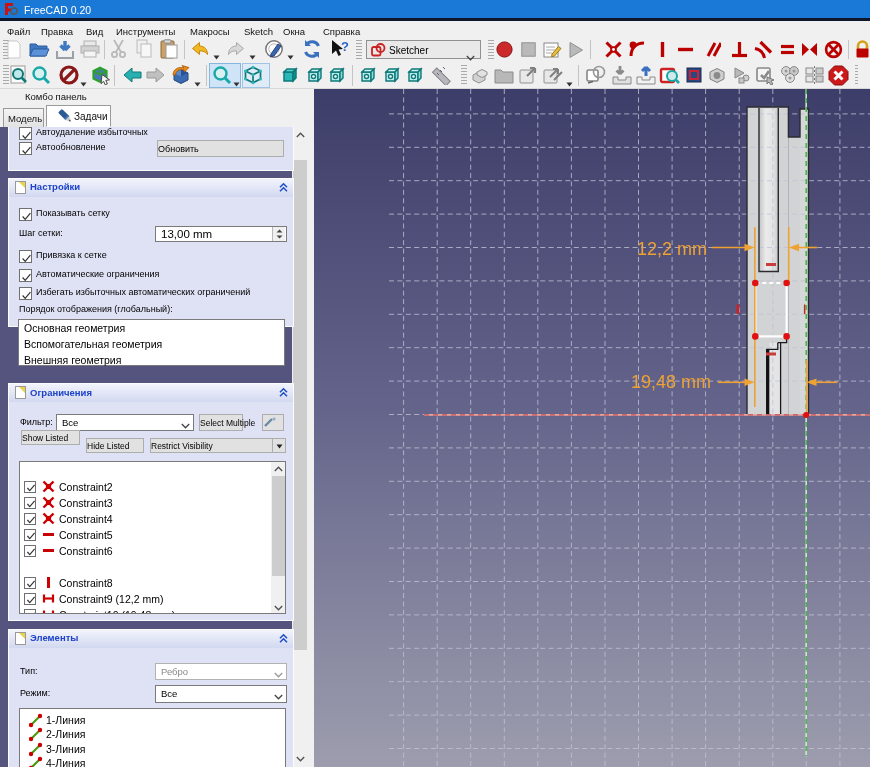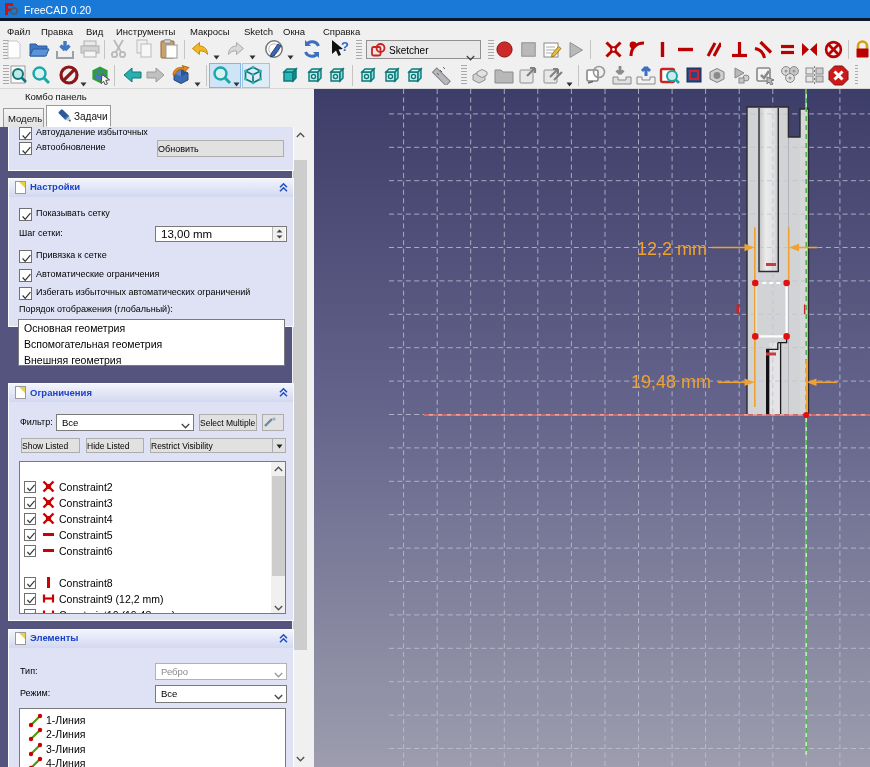--- a/index.html
+++ b/index.html
@@ -528,26 +528,26 @@
               </g>
             </svg></span>
         </div>
         <span class="lbl" style="left:11px;top:33px">Фильтр:</span>
         <div class="combo" style="left:47px;top:30px;width:138px;height:17px">
           <span class="txt">Все</span>
           <span class="dd"><svg width="9" height="6" viewBox="0 0 9 6">
               <path d="M0.8 1 L4.5 4.8 L8.2 1" stroke="#444" stroke-width="1.3" fill="none"></path>
             </svg></span>
         </div>
-        <div class="btn" style="left:190px;top:30px;width:58px;height:17px;line-height:16px;font-size:8.5px">Select Multiple</div>
+        <div class="btn" style="left:190px;top:30px;width:44px;height:17px;line-height:16px;font-size:8.5px">Select Multiple</div>
         <div class="btn" style="left:253px;top:30px;width:22px;height:17px"><svg width="16" height="13" viewBox="0 0 16 13">
             <path d="M2 11 L9 4" stroke="#6a8aaa" stroke-width="2.4"></path>
             <path d="M9 4 l2-2 2 2 -2 2 Z" fill="#9ab0c8"></path>
           </svg></div>
-        <div class="btn" style="left:12px;top:54px;width:59px;height:15px;line-height:14px">Show Listed</div>
+        <div class="btn" style="left:12px;top:46px;width:59px;height:15px;line-height:14px">Show Listed</div>
         <div class="btn" style="left:77px;top:54px;width:58px;height:15px;line-height:14px">Hide Listed</div>
         <div class="btn" style="left:141px;top:54px;width:136px;height:15px;line-height:14px">Restrict Visibility<div style="position:absolute;right:0;top:0;width:13px;height:13px;border-left:1px solid #adadad">
             <svg style="position:absolute;left:3px;top:5px" width="7" height="5" viewBox="0 0 7 5">
               <path d="M0.5 0.5 h6 L3.5 4.5 Z" fill="#222"></path>
             </svg>
           </div></div>
         <div class="wbox" style="left:10px;top:77px;width:267px;height:153px;overflow:hidden">
           <div class="lrow" style="top:18px">
             <div class="cb" style="left:4px;top:1px;width:12px;height:12px"><svg width="12" height="12" viewBox="0 0 13 13">
                 <path d="M2.6 6.5 L5.2 9.4 L10.4 3.2" stroke="#333" stroke-width="1.25" fill="none"></path>

